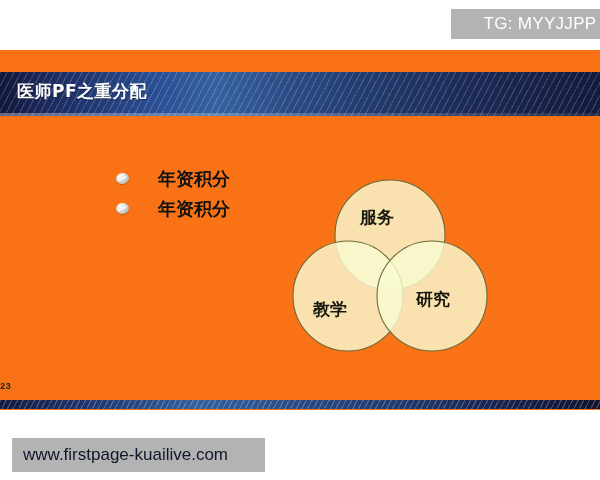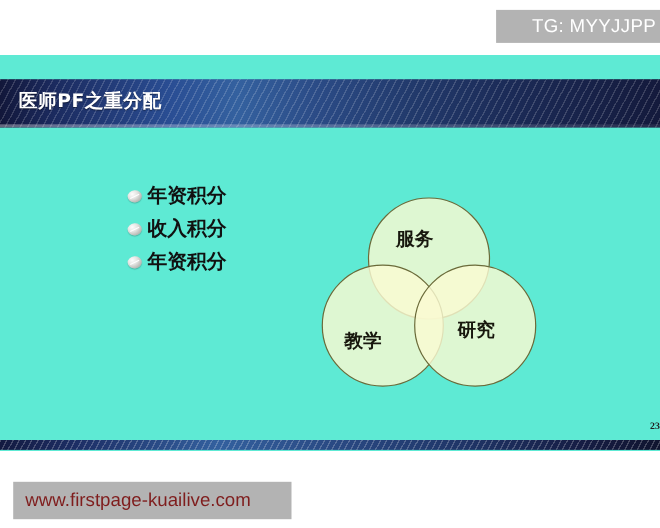--- a/index.html
+++ b/index.html
@@ -32,21 +32,21 @@
     padding-left: 18px;
   }
 
   
   #slide {
     position: absolute;
     left: 0;
     top: 50px;
     width: 600px;
     height: 360px;
-    background: #5eead4;
+    background: #f97316;
   }
 
   
   #title-band {
     position: absolute;
     left: 0;
     top: 22px;
     width: 600px;
     height: 44px;
     background:
@@ -94,21 +94,21 @@
     left: 92px;
     top: 118px;
     width: 200px;
   }
   .bullet-row {
     display: flex;
     align-items: center;
     white-space: nowrap;
   }
   .bullet-row.level-1 { margin-left: 0px;  margin-bottom: 9px; }
-  .bullet-row.level-2 { margin-left: 24px; margin-bottom: 9px; }
+  .bullet-row.level-2 { margin-left: 24px; margin-bottom: 9px; gap: 24px; }
 
   .bullet-marker {
     position: relative;
     width: 13px;
     height: 11px;
     margin-right: 5px;
     flex: 0 0 auto;
     border-radius: 50%;
     background: radial-gradient(ellipse at 34% 30%, #fdfdfd 0%, #e3e3e1 38%, #b9b9b5 72%, #8e8e8a 100%);
     box-shadow: 0 1px 1px rgba(0,0,0,.22);
@@ -154,22 +154,22 @@
   #venn-label-top    { left: 72px; top: 28px; }
   #venn-label-left   { left: 25px; top: 120px; }
   #venn-label-right  { left: 128px; top: 110px; font-family: Liberation Mono, monospace; }
 
   
   #page-number {
     position: absolute;
     left: 0;
     right: 0;
     top: 332px;
-    text-align: right;
-    font-family: Liberation Serif, serif;
+    text-align: left;
+    font-family: Liberation Mono, monospace;
     font-size: 9px;
     font-weight: bold;
     color: #222222;
   }
   #footer-band {
     position: absolute;
     left: 0;
     top: 350px;
     width: 600px;
     height: 9px;
@@ -192,21 +192,21 @@
   }
 
   
   #site-watermark {
     position: absolute;
     left: 12px;
     top: 438px;
     width: 253px;
     height: 34px;
     background: #b3b3b3;
-    color: #7f1d1d;
+    color: #0f172a;
     font-size: 17px;
     line-height: 34px;
     padding-left: 11px;
     box-sizing: border-box;
     white-space: nowrap;
   }
 </style>
 </head>
 <body>
 
@@ -219,24 +219,20 @@
   </div>
 
   <div id="bullet-list">
 
 
     <div class="bullet-row level-2">
       <span class="bullet-marker"></span>
       <span class="bullet-label">年资积分</span>
     </div>
 
-    <div class="bullet-row level-2">
-      <span class="bullet-marker"></span>
-      <span class="bullet-label">收入积分</span>
-    </div>
 
     <div class="bullet-row level-2">
       <span class="bullet-marker"></span>
       <span class="bullet-label">年资积分</span>
     </div>
 
   </div>
 
   <div id="venn">
     <svg width="205" height="180" viewBox="0 0 205 180">

